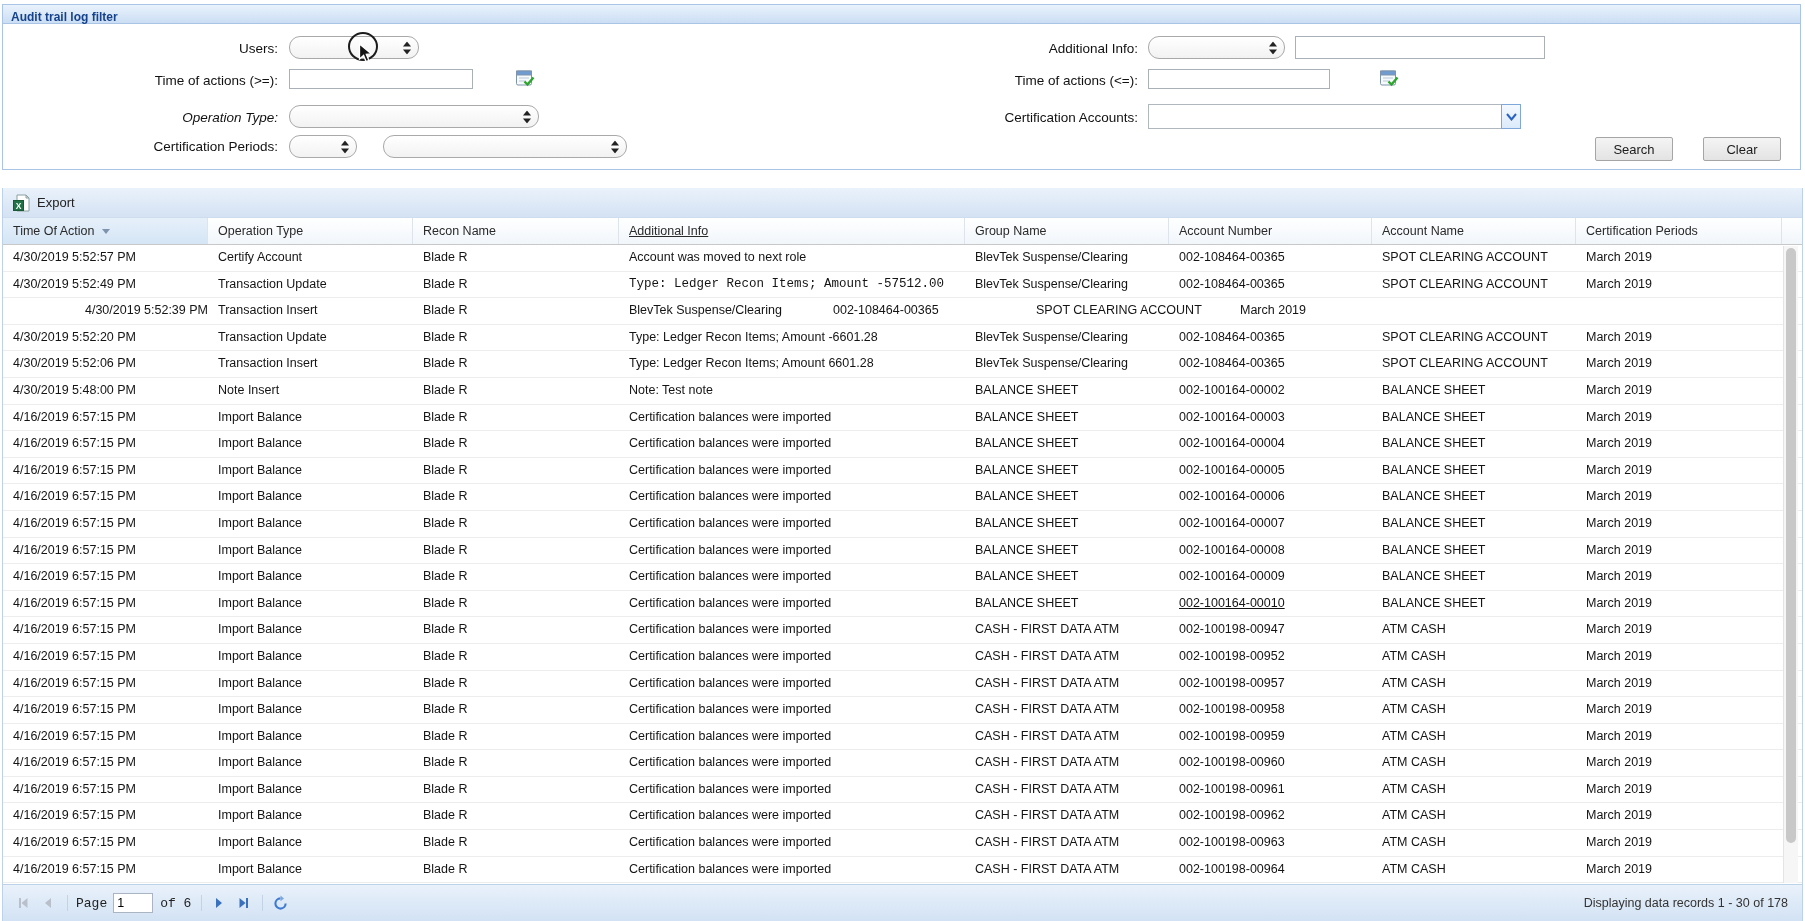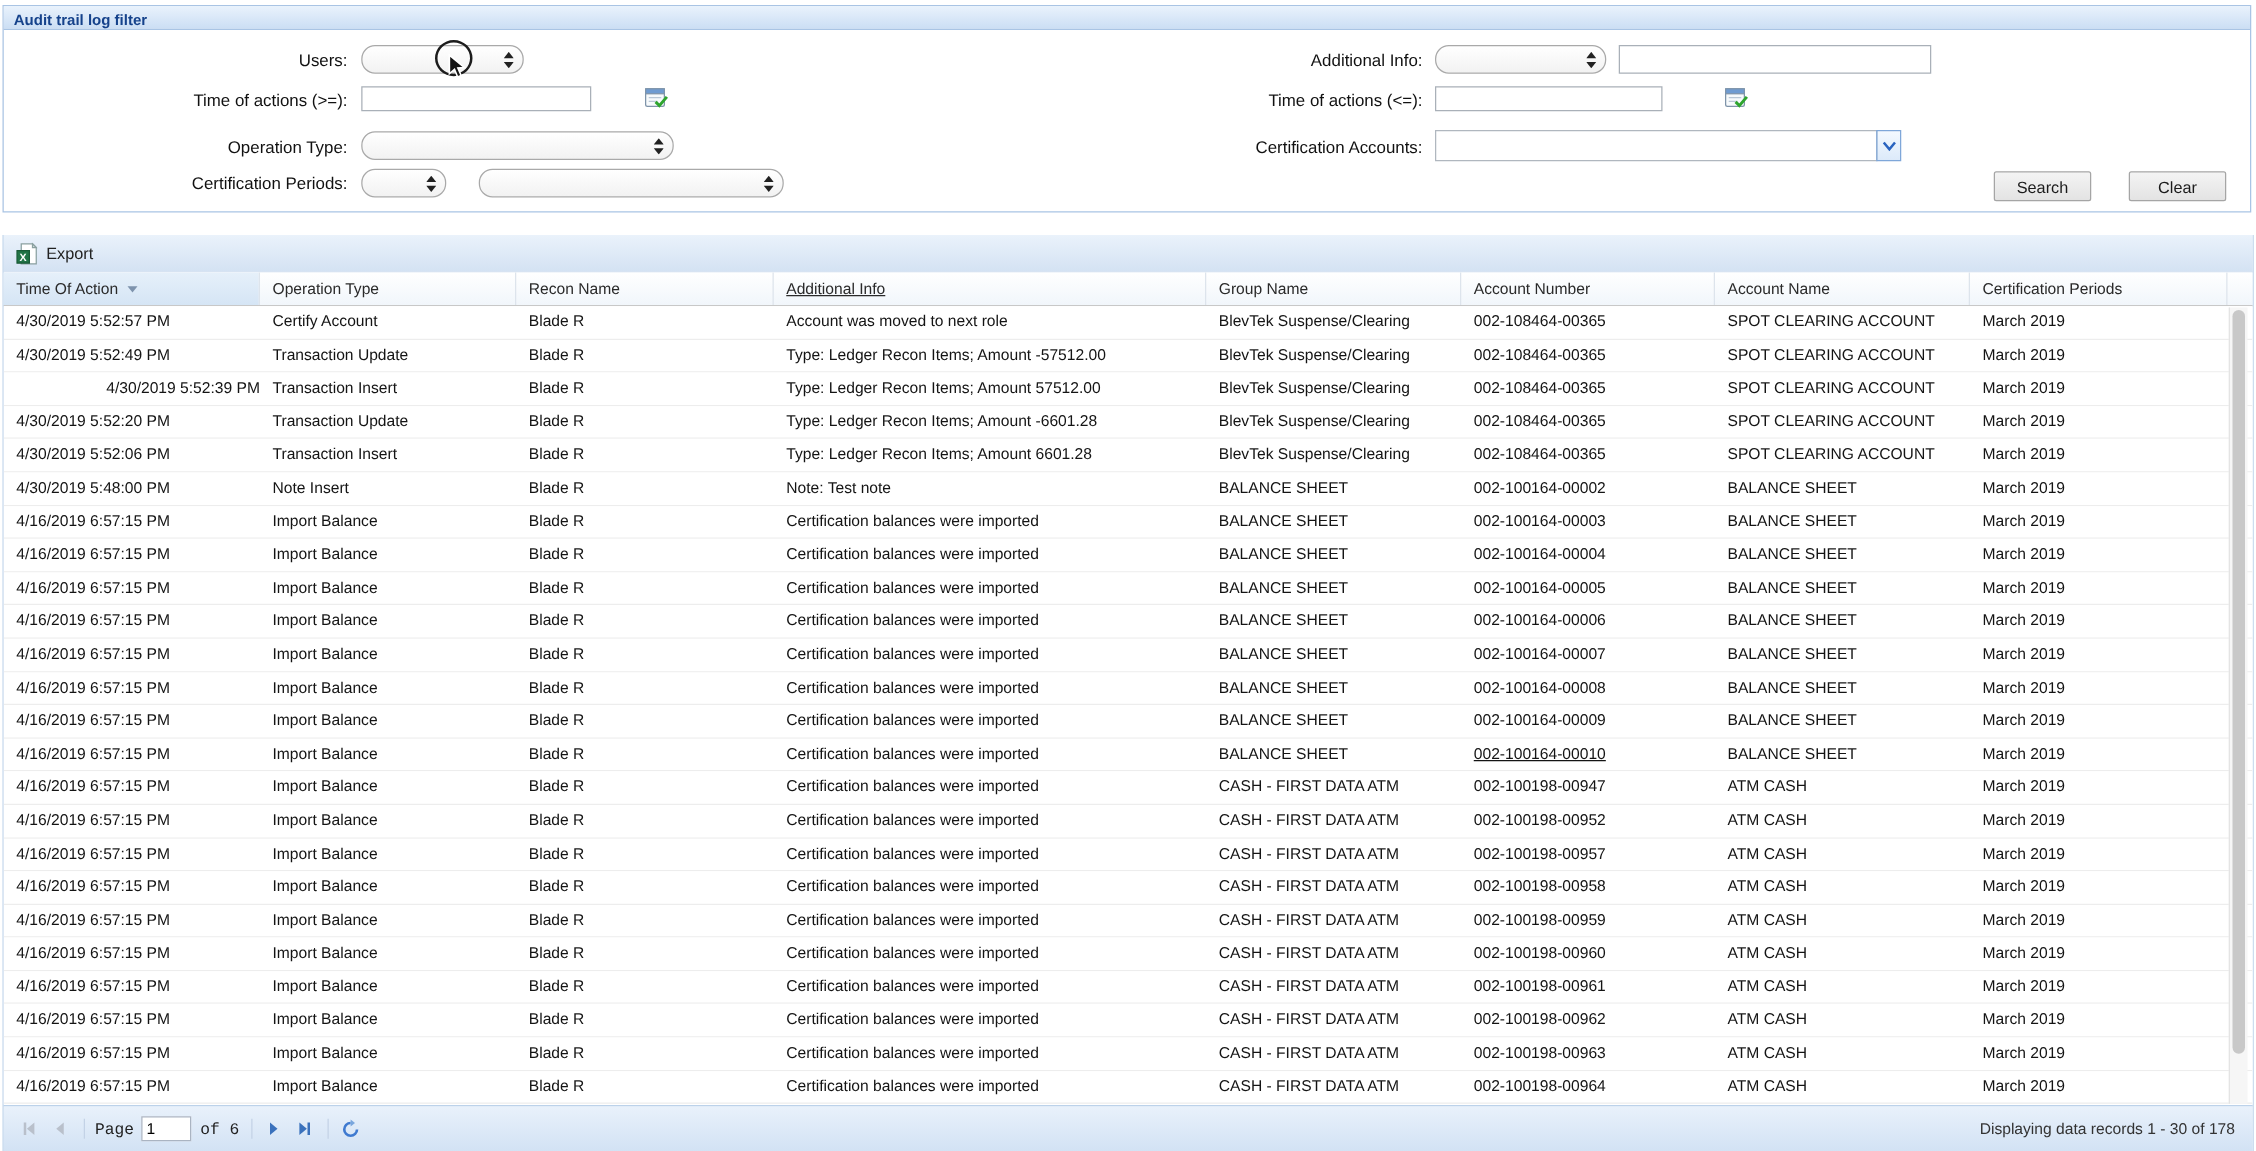--- a/index.html
+++ b/index.html
@@ -88,21 +88,21 @@
     <span class="cal" style="left:512px;top:63px;">
       <svg width="20" height="20" viewBox="0 0 20 20">
         <rect x="1.5" y="3" width="15" height="14" rx="1.5" fill="#f7fafc" stroke="#7f94aa"></rect>
         <rect x="1.5" y="3" width="15" height="4" fill="#6f9bd1" stroke="#7f94aa"></rect>
         <line x1="4" y1="10" x2="14" y2="10" stroke="#b9c7d5"></line>
           <line x1="4" y1="13" x2="11" y2="13" stroke="#b9c7d5"></line>
         <path d="M9.5 13.5 l3 3 l6 -7" fill="none" stroke="#2ea52e" stroke-width="2.4"></path>
       </svg>
     </span>
 
-    <div class="flabel" style="left:155px;top:105px;width:120px;">Operation Type:</div>
+    <div class="flabel" style="left:155px;top:105px;width:120px;font-style:italic;">Operation Type:</div>
     <div class="sel" style="left:286px;top:100px;width:250px;height:23px;">
       <span></span>
       <span class="arrows">
         <svg width="8" height="13" viewBox="0 0 8 13">
             <polygon points="4,0 8,5 0,5" fill="#222"></polygon>
             <polygon points="0,8 8,8 4,13" fill="#222"></polygon>
           </svg>
       </span>
     </div>
 
@@ -218,31 +218,30 @@
           <div class="gcell" style="width: 346px;">Account was moved to next role</div>
           <div class="gcell" style="width: 204px;">BlevTek Suspense/Clearing</div>
           <div class="gcell" style="width: 203px;">002-108464-00365</div>
           <div class="gcell" style="width: 204px;">SPOT CLEARING ACCOUNT</div>
           <div class="gcell" style="width: 206px;">March 2019</div>
         </div>
         <div class="grow">
           <div class="gcell" style="width: 205px;">4/30/2019 5:52:49 PM</div>
           <div class="gcell" style="width: 205px;">Transaction Update</div>
           <div class="gcell" style="width: 206px;">Blade R</div>
-          <div class="gcell" style="width: 346px;">Type: Ledger Recon Items; Amount -57512.00</div>
+          <div class="gcell" style="width: 346px; font-family: Liberation Mono, monospace;">Type: Ledger Recon Items; Amount -57512.00</div>
           <div class="gcell" style="width: 204px;">BlevTek Suspense/Clearing</div>
           <div class="gcell" style="width: 203px;">002-108464-00365</div>
           <div class="gcell" style="width: 204px;">SPOT CLEARING ACCOUNT</div>
           <div class="gcell" style="width: 206px;">March 2019</div>
         </div>
         <div class="grow">
           <div class="gcell" style="width: 205px; text-align: right;">4/30/2019 5:52:39 PM</div>
           <div class="gcell" style="width: 205px;">Transaction Insert</div>
           <div class="gcell" style="width: 206px;">Blade R</div>
-          <div class="gcell" style="width: 346px;">Type: Ledger Recon Items; Amount 57512.00</div>
           <div class="gcell" style="width: 204px;">BlevTek Suspense/Clearing</div>
           <div class="gcell" style="width: 203px;">002-108464-00365</div>
           <div class="gcell" style="width: 204px;">SPOT CLEARING ACCOUNT</div>
           <div class="gcell" style="width: 206px;">March 2019</div>
         </div>
         <div class="grow">
           <div class="gcell" style="width: 205px;">4/30/2019 5:52:20 PM</div>
           <div class="gcell" style="width: 205px;">Transaction Update</div>
           <div class="gcell" style="width: 206px;">Blade R</div>
           <div class="gcell" style="width: 346px;">Type: Ledger Recon Items; Amount -6601.28</div>

